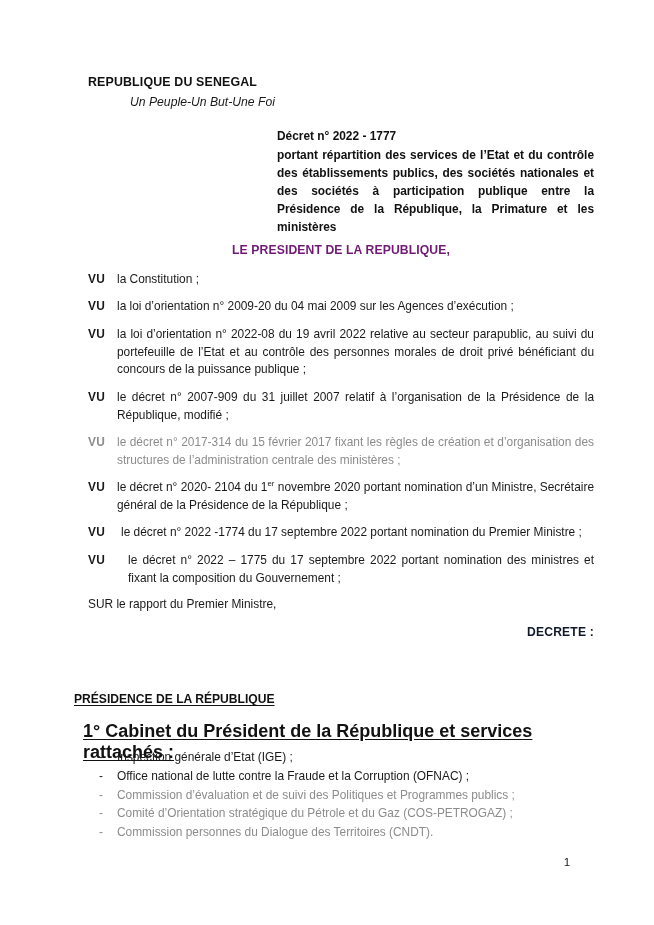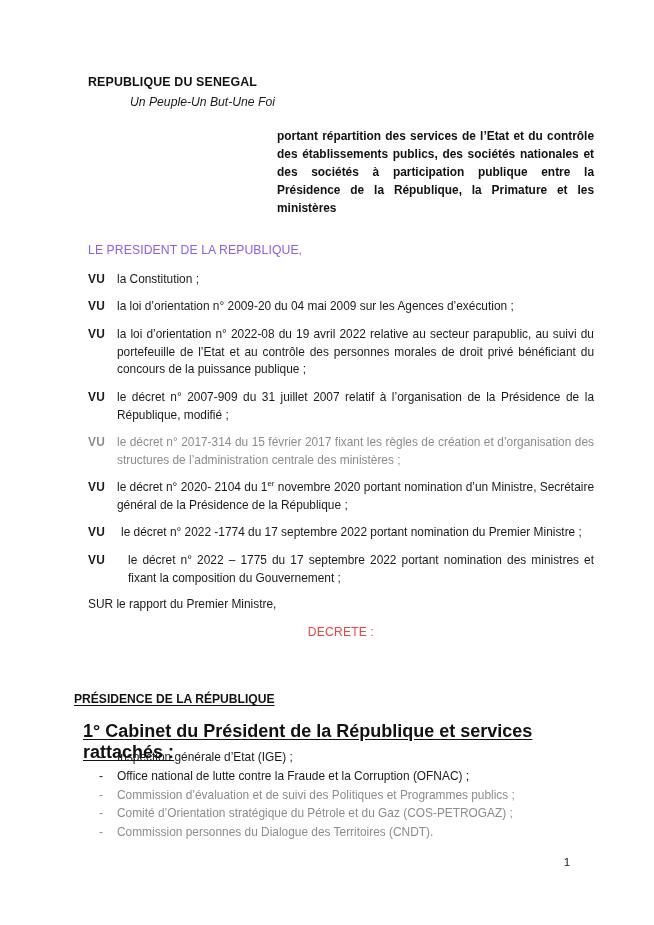--- a/index.html
+++ b/index.html
@@ -77,25 +77,25 @@
     display: inline-block;
     width: 100%;
   }
 
   
   .president-line {
     position: absolute;
     left: 88px;
     top: 243px;
     width: 506px;
-    text-align: left;
+    text-align: center;
     font-size: 12.2px;
-    font-weight: normal;
+    font-weight: bold;
     letter-spacing: 0.1px;
-    color: #8b5cf6;
+    color: #701a75;
   }
 
   
   .vu-list {
     position: absolute;
     left: 88px;
     top: 271px;
     width: 506px;
   }
   .vu {
@@ -142,25 +142,25 @@
     line-height: 1.5;
     color: #1a1a1a;
   }
 
   
   .decrete {
     position: absolute;
     left: 88px;
     top: 625px;
     width: 506px;
-    text-align: center;
+    text-align: right;
     font-size: 12.1px;
-    font-weight: normal;
+    font-weight: bold;
     letter-spacing: 0.2px;
-    color: #ef4444;
+    color: #0f172a;
   }
 
   
   .article {
     position: absolute;
     left: 74px;
     top: 651px;
     width: 520px;
     font-size: 11.9px;
     line-height: 1.52;
@@ -242,20 +242,21 @@
 
 <div class="page">
   <div class="sheet">
 
     <div class="hdr">
       <div class="hdr-country">REPUBLIQUE DU SENEGAL</div>
       <div class="hdr-motto">Un Peuple-Un But-Une Foi</div>
     </div>
 
     <div class="title-block">
+      <span class="num">Décret n° 2022 - 1777</span>
       <span class="body">portant répartition des services de l’Etat et du contrôle des établissements publics, des sociétés nationales et des sociétés à participation publique entre la Présidence de la République, la Primature et les ministères</span>
     </div>
 
     <div class="president-line">LE PRESIDENT DE LA REPUBLIQUE,</div>
 
     <div class="vu-list">
         <div class="vu"><span class="vu-label">VU</span><span>la Constitution ;</span></div>
         <div class="vu"><span class="vu-label">VU</span><span>la loi d’orientation n° 2009-20 du 04 mai 2009 sur les Agences d’exécution ;</span></div>
         <div class="vu"><span class="vu-label">VU</span><span>la loi d’orientation n° 2022-08 du 19 avril 2022 relative au secteur parapublic, au suivi du portefeuille de l’Etat et au contrôle des personnes morales de droit privé bénéficiant du concours de la puissance publique ;</span></div>
         <div class="vu"><span class="vu-label">VU</span><span>le décret n° 2007-909 du 31 juillet 2007 relatif à l’organisation de la Présidence de la République, modifié ;</span></div>

